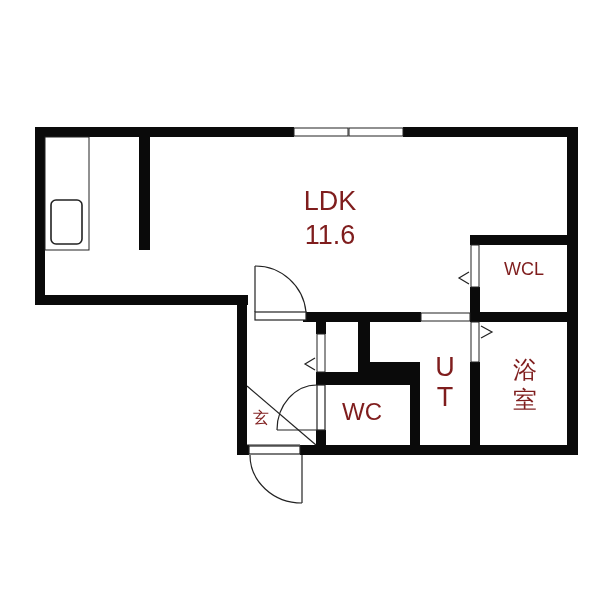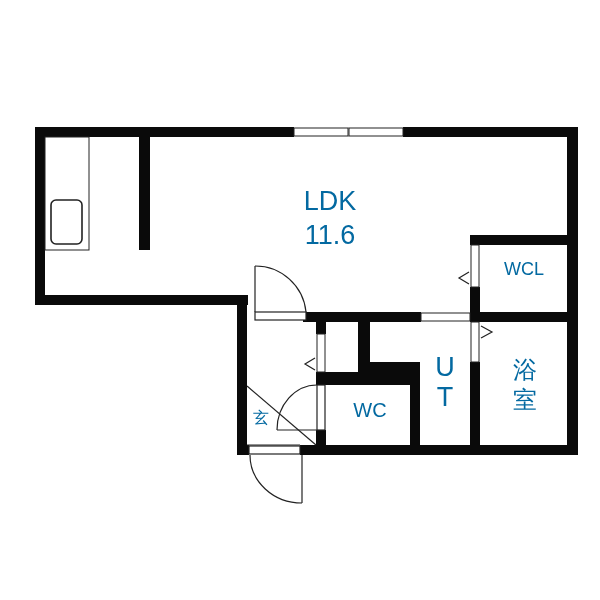--- a/index.html
+++ b/index.html
@@ -1,22 +1,22 @@
 <!DOCTYPE html>
 <html><head>
 <meta charset="utf-8">
 <style>
   html, body { margin: 0; padding: 0; background: #ffffff; }
   body { width: 600px; height: 600px; position: relative; overflow: hidden; font-family: "Liberation Sans", "DejaVu Sans", sans-serif; }
   #plan { position: absolute; left: 0; top: 0; width: 600px; height: 600px; }
-  .label { position: absolute; color: #0369a1; text-align: center; line-height: 1; }
+  .label { position: absolute; color: #7f1d1d; text-align: center; line-height: 1; }
   .ldk-name { left: 280px; top: 188px; width: 100px; font-size: 27px; }
   .ldk-size { left: 280px; top: 222px; width: 100px; font-size: 27px; }
   .wcl { left: 484px; top: 260px; width: 80px; font-size: 18px; }
-  .wc { left: 330px; top: 400px; width: 80px; font-size: 20px; }
+  .wc { left: 322px; top: 400px; width: 80px; font-size: 24px; }
   .ut { left: 425px; top: 352px; width: 40px; font-size: 27px; line-height: 30px; }
   .bath { left: 500px; top: 355px; width: 50px; font-size: 24px; line-height: 30px; font-family: "DejaVu Sans", sans-serif; }
   .genkan { left: 250px; top: 410px; width: 22px; font-size: 16px; font-family: "DejaVu Sans", sans-serif; }
   .vert span { display: block; }
 </style>
 </head>
 <body>
 
 <svg id="plan" viewBox="0 0 600 600" xmlns="http://www.w3.org/2000/svg">
   <g fill="#0a0a0a">

